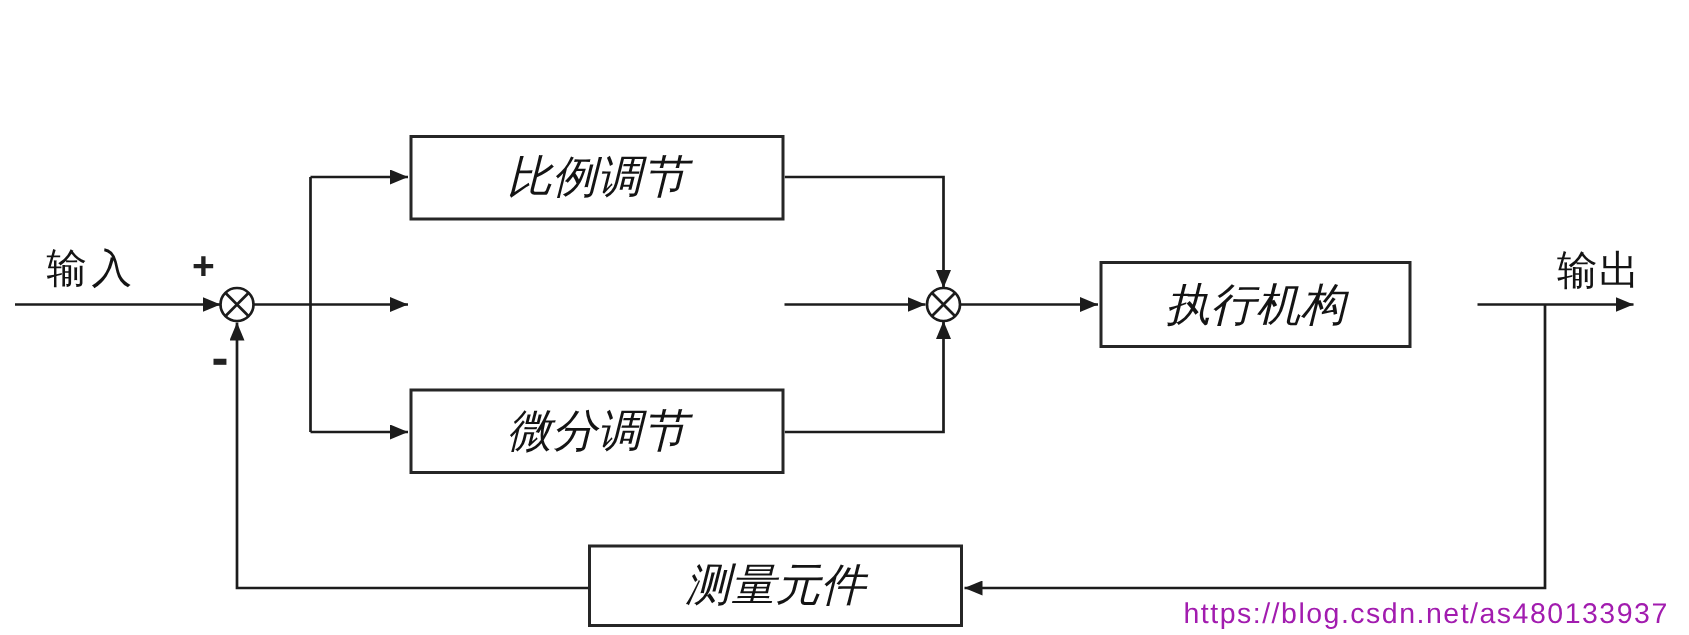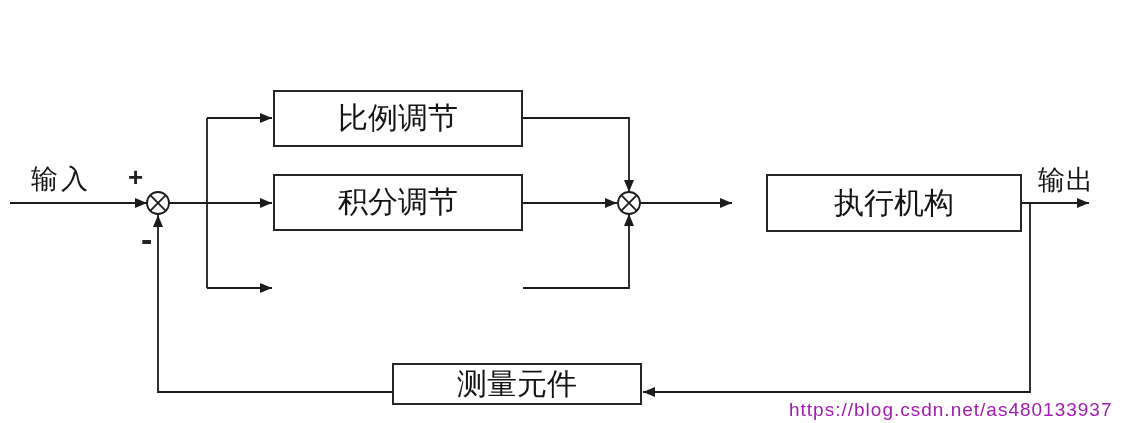--- a/index.html
+++ b/index.html
@@ -31,26 +31,27 @@
     position: absolute;
     box-sizing: border-box;
     background: #ffffff;
     border: 2px solid #262626;
     display: flex;
     align-items: center;
     justify-content: center;
     font-size: 30px;
     color: #141414;
     white-space: nowrap;
+    font-style: italic;
   }
   .block-proportional { left: 273px; top: 90px;  width: 250px; height: 57px; }
   .block-integral     { left: 273px; top: 174px; width: 250px; height: 57px; }
   .block-derivative   { left: 273px; top: 259px; width: 250px; height: 57px; }
-  .block-actuator     { left: 733px; top: 174px; width: 256px; height: 58px; margin-left: 33px; }
-  .block-sensor       { left: 392px; top: 363px; width: 250px; height: 42px; }
+  .block-actuator     { left: 733px; top: 174px; width: 208px; height: 58px; }
+  .block-sensor       { left: 392px; top: 363px; width: 250px; height: 55px; }
   .io-label {
     position: absolute;
     font-size: 27px;
     color: #141414;
     letter-spacing: 3px;
     white-space: nowrap;
   }
   .input-label  { left: 31px;   top: 161px; text-align: right; }
   .output-label { left: 1038px; top: 162px; letter-spacing: 1px; }
   .sign {
@@ -106,21 +107,21 @@
     </g>
 
     <g stroke="#1c1c1c" stroke-width="1.8">
       <circle cx="629" cy="203" r="11" fill="#ffffff"></circle>
       <line x1="621.2" y1="195.2" x2="636.8" y2="210.8"></line>
       <line x1="636.8" y1="195.2" x2="621.2" y2="210.8"></line>
     </g>
   </svg>
 
   <div class="block block-proportional">比例调节</div>
-  <div class="block block-integral">积分调节</div>
+  <div class="block block-derivative">微分调节</div>
   <div class="block block-actuator">执行机构</div>
   <div class="block block-sensor">测量元件</div>
 
   <div class="io-label input-label">输入</div>
   <div class="io-label output-label">输出</div>
 
   <div class="sign plus-sign">+</div>
   <div class="sign minus-sign">-</div>
 
   <div class="watermark">https://blog.csdn.net/as480133937</div>

